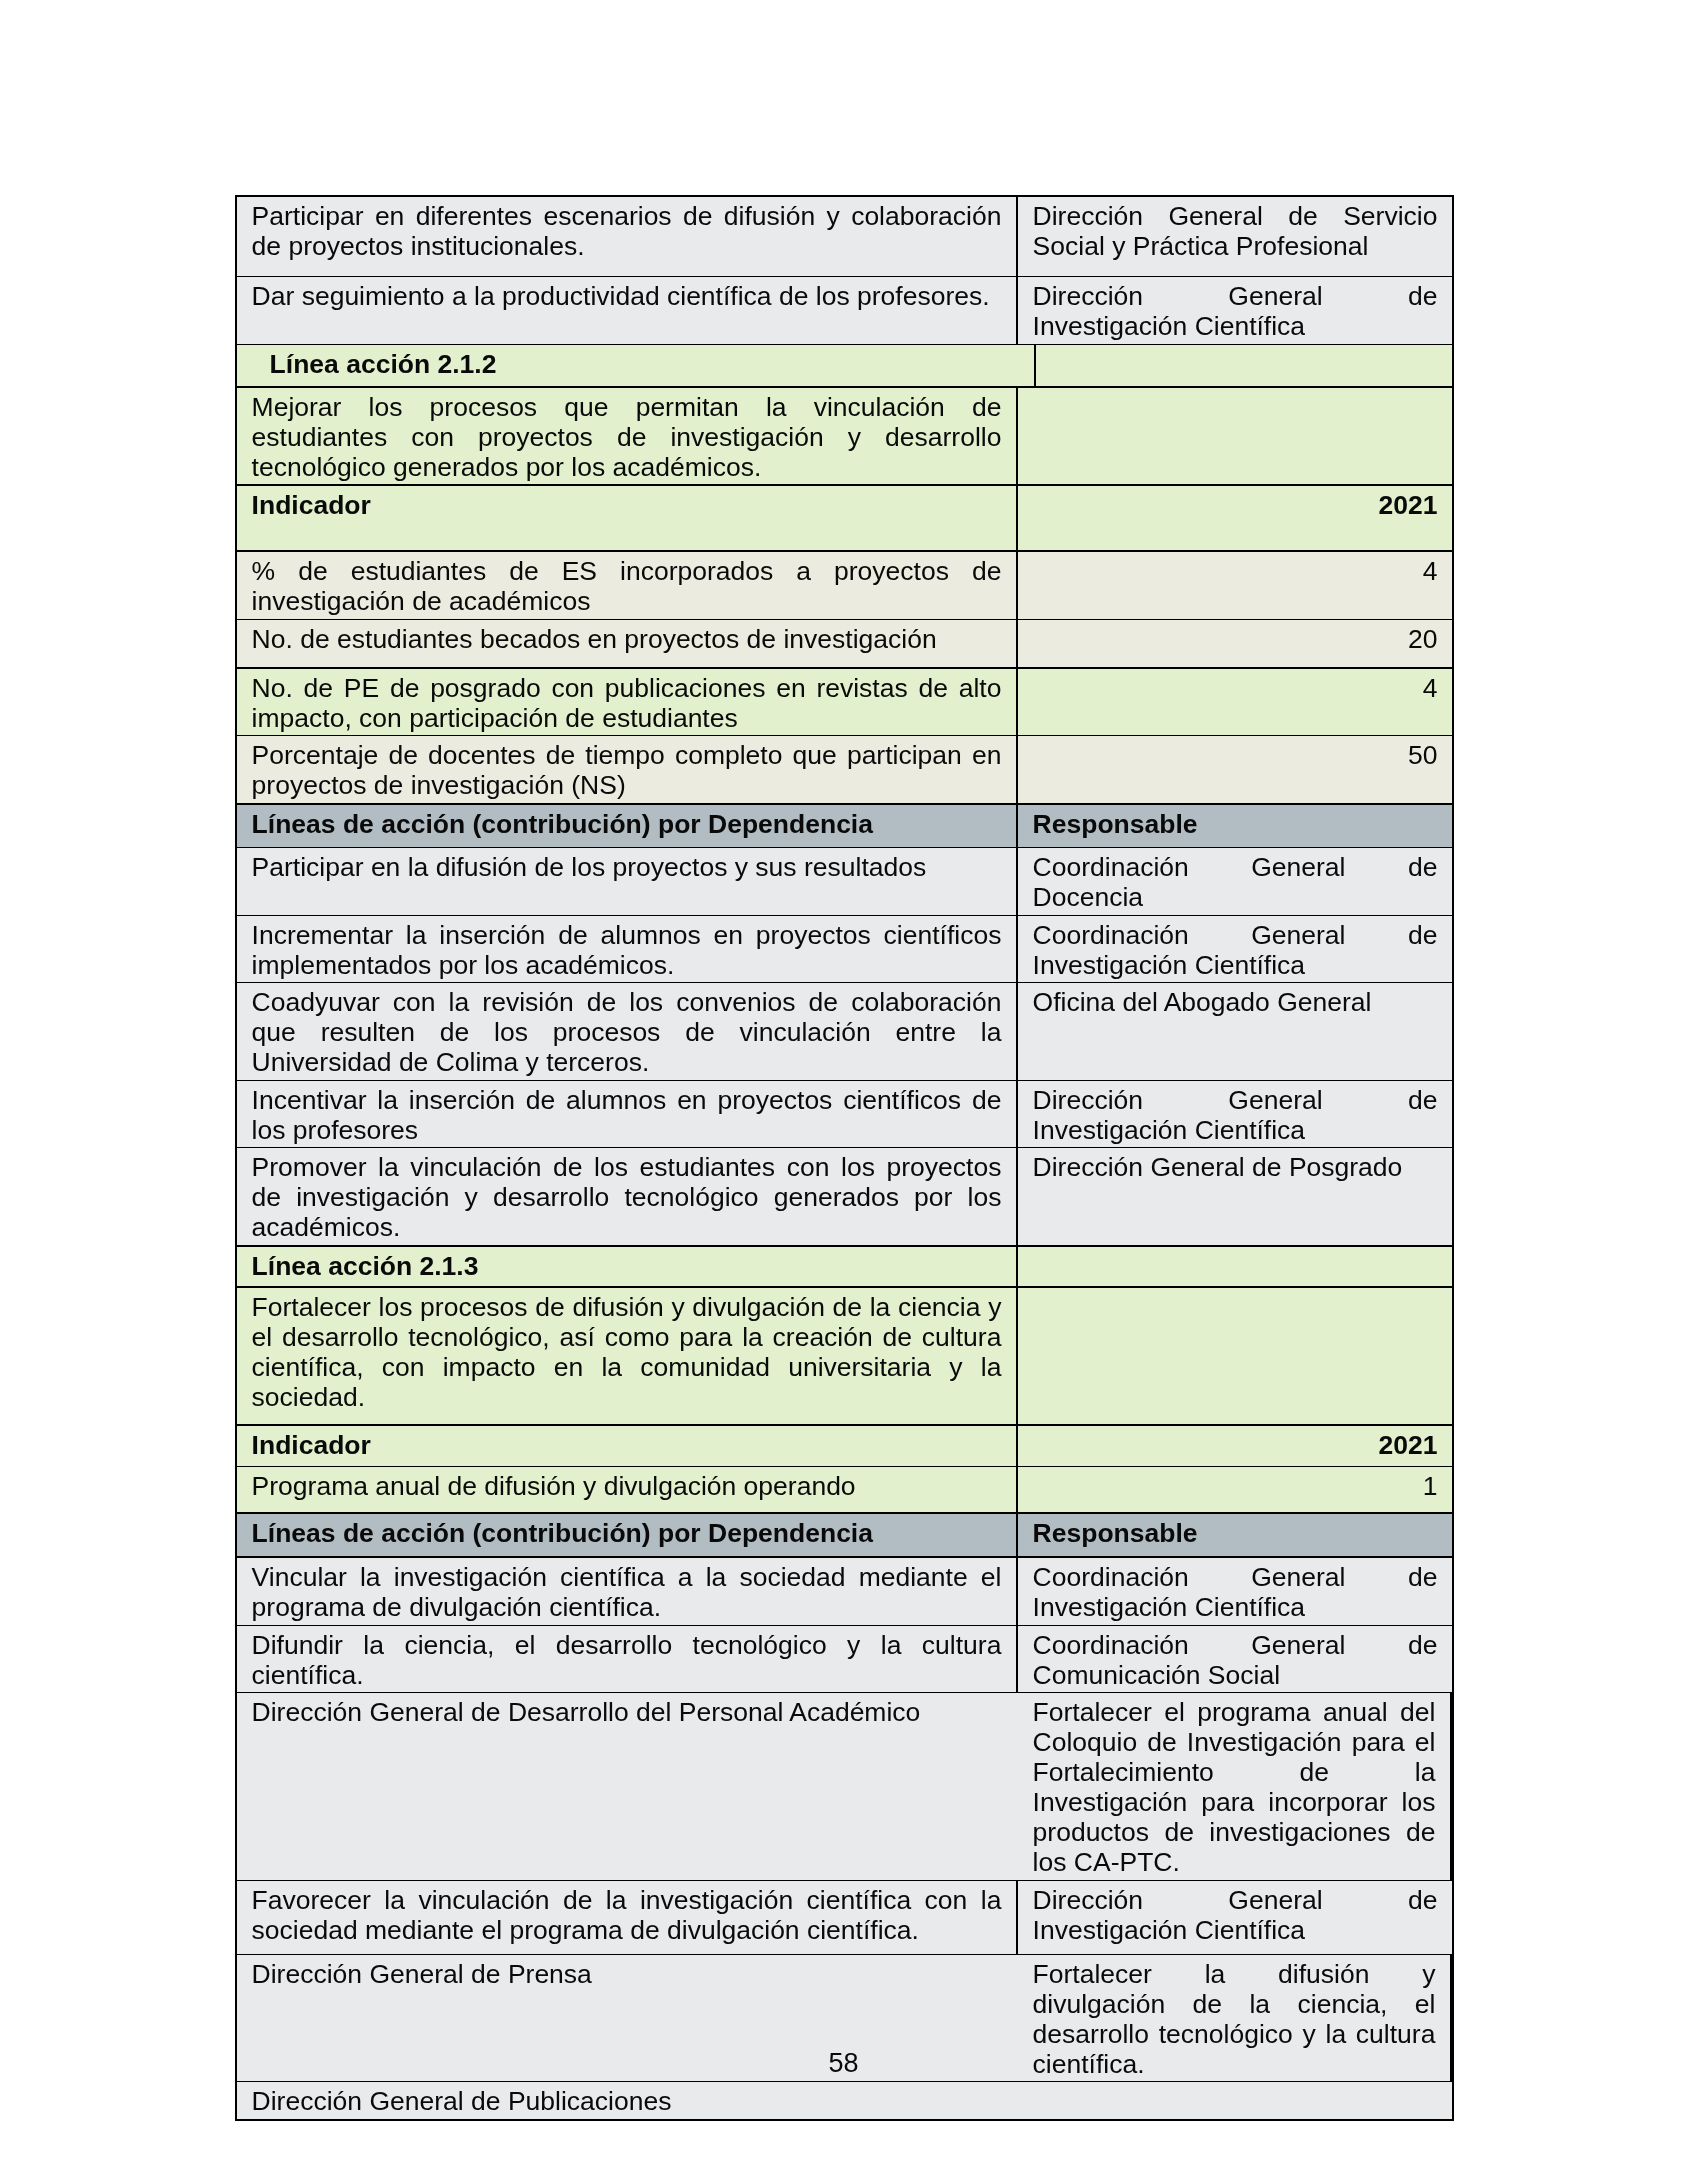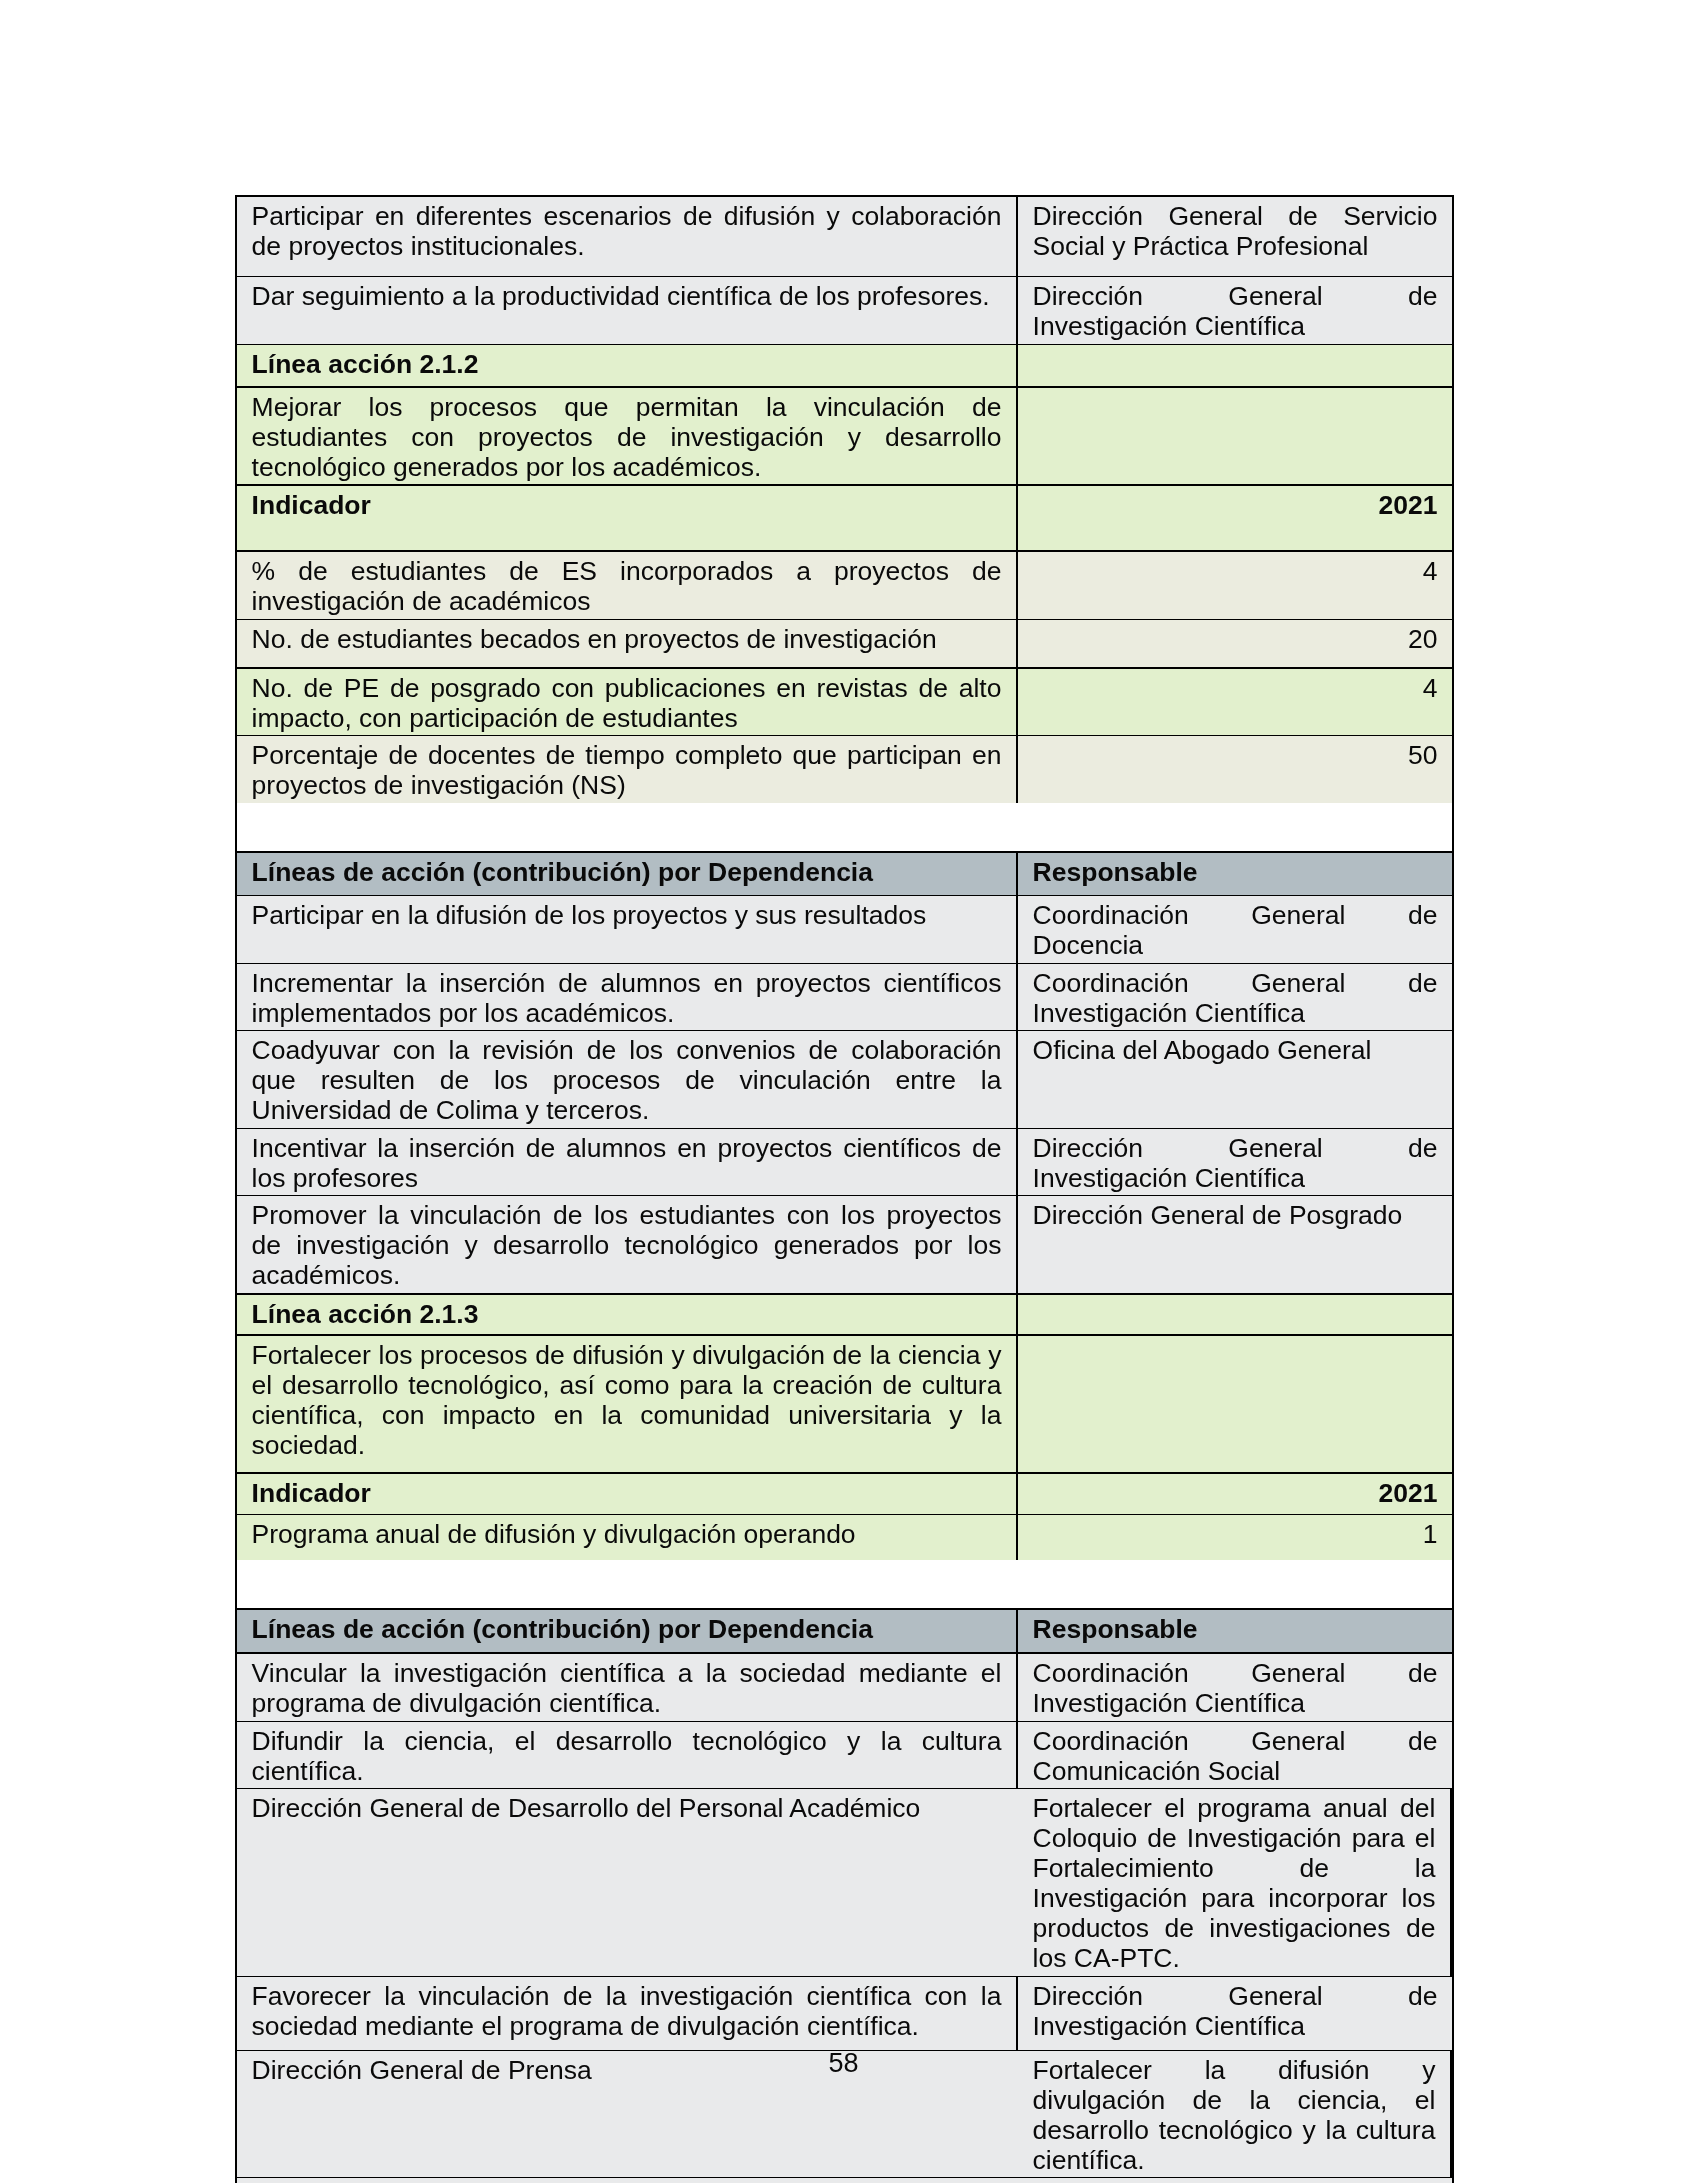--- a/index.html
+++ b/index.html
@@ -18,21 +18,21 @@
   }
   .row {
     display:grid; grid-template-columns:781px 1fr;
     border-top:1.3px solid var(--border); box-sizing:border-box;
   }
   .row.first { border-top:none; }
   .row.thick { border-top-width:2.6px; }
   .row.gray  { background:var(--row-gray); }
   .row.green { background:var(--row-green); }
   .row.olive { background:var(--row-olive); }
-  .row.band  { background:var(--row-band);margin-top:48px; }
+  .row.band  { background:var(--row-band); }
   .cell {
     padding:4px 14.6px 2.6px 14.6px; font-size:26.5px; line-height:30px;
     text-align:justify; box-sizing:border-box; color:var(--text);
     overflow-wrap:break-word;
   }
   .cell.left { border-right:2px solid var(--border); }
   .row.band .cell { text-align:left; }
   .cell.bold { font-weight:bold; }
   .cell.num  { text-align:right;margin-left:20px; }
   .footer {
@@ -47,21 +47,21 @@
 
   <div class="tbl">
       <div class="row gray first" style="min-height: 79px;">
       <div class="cell left">Participar en diferentes escenarios de difusión y colaboración de proyectos institucionales.</div>
       <div class="cell right">Dirección General de Servicio Social y Práctica Profesional</div>
     </div>
       <div class="row gray">
       <div class="cell left">Dar seguimiento a la productividad científica de los profesores.</div>
       <div class="cell right">Dirección General de Investigación Científica</div>
     </div>
-      <div class="row green" style="min-height: 42px;">
+      <div class="row green" style="min-height: 42px; padding-left: 18px;">
       <div class="cell left bold">Línea acción 2.1.2</div>
       <div class="cell right bold"></div>
     </div>
       <div class="row green thick">
       <div class="cell left">Mejorar los procesos que permitan la vinculación de estudiantes con proyectos de investigación y desarrollo tecnológico generados por los académicos.</div>
       <div class="cell right"></div>
     </div>
       <div class="row green thick" style="min-height: 66px;">
       <div class="cell left bold">Indicador</div>
       <div class="cell right bold num">2021</div>

